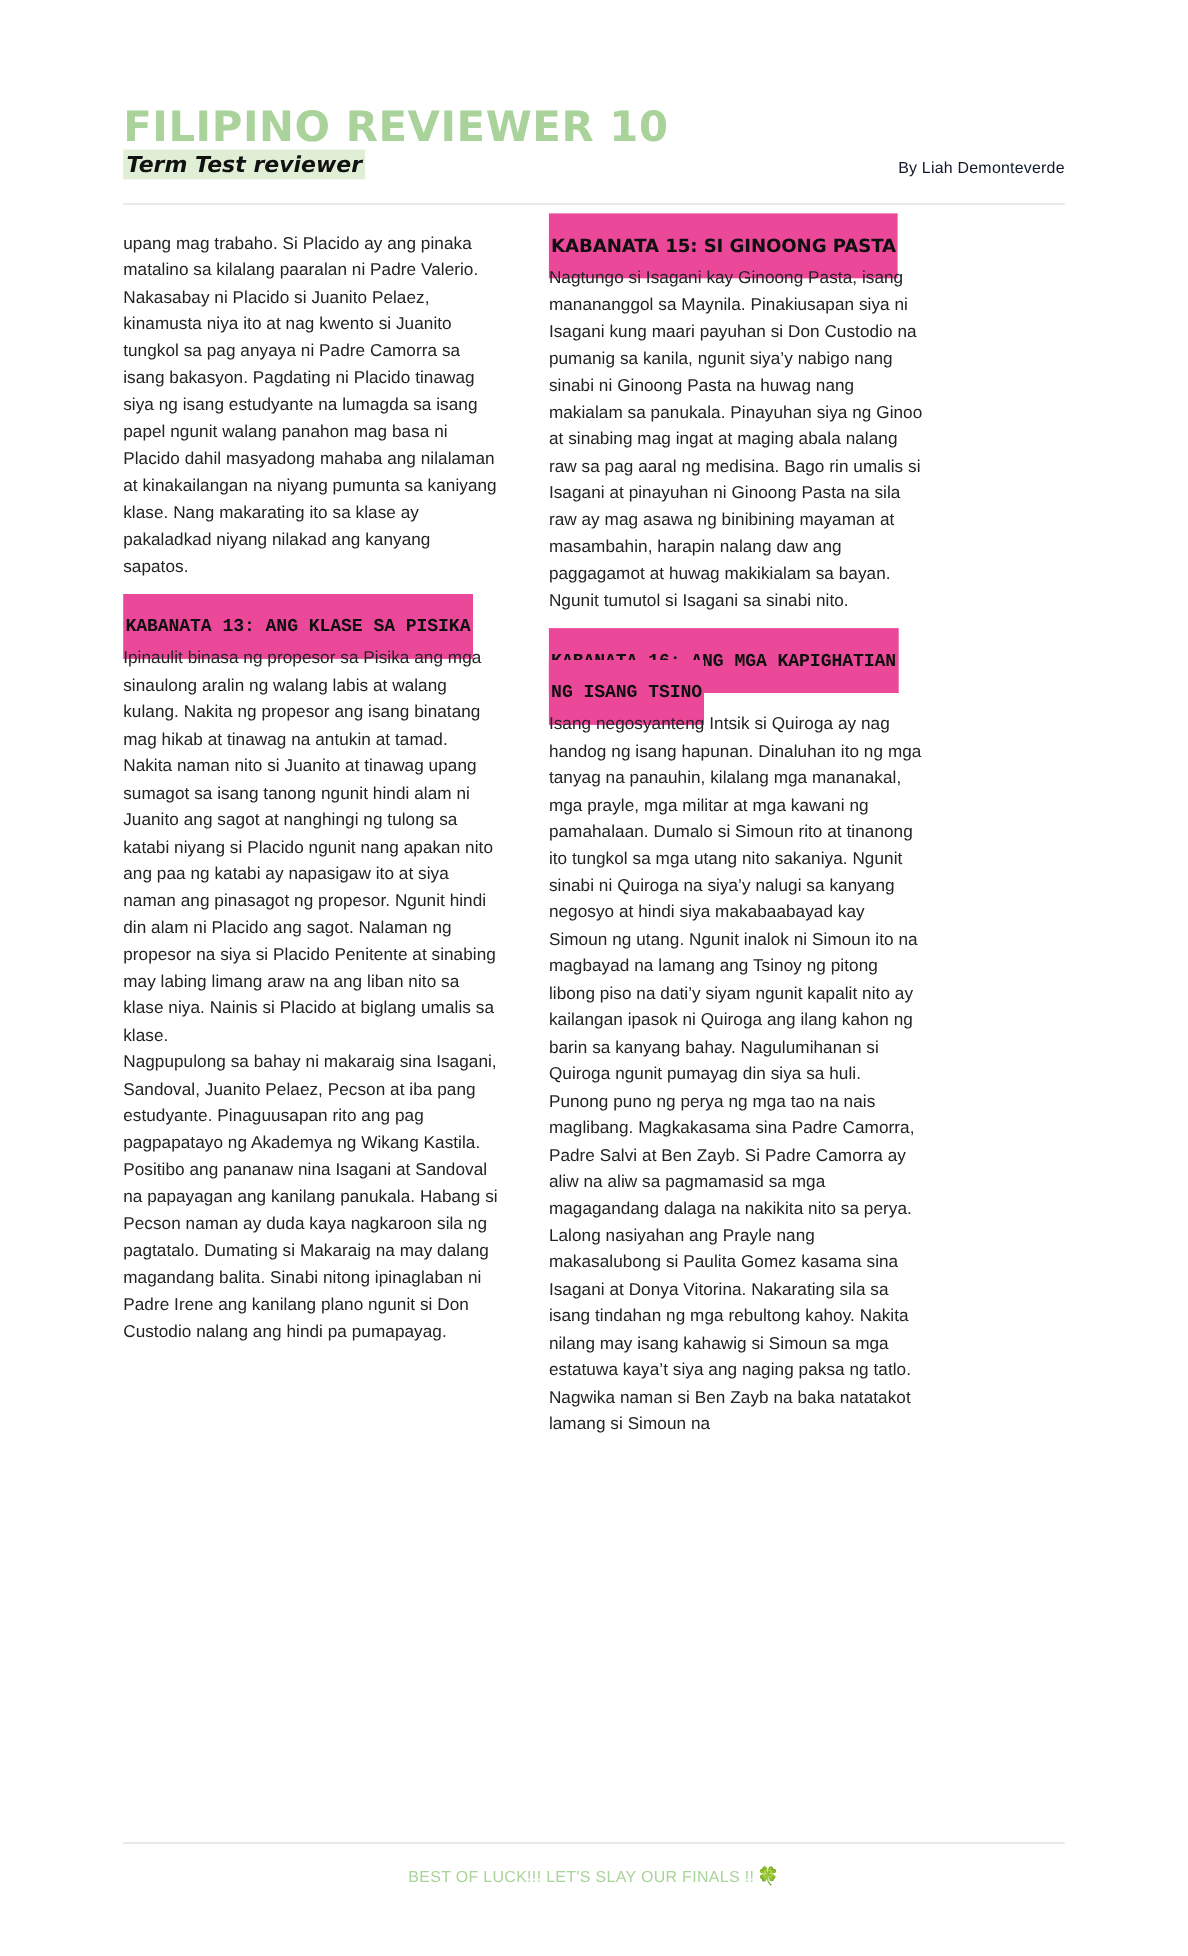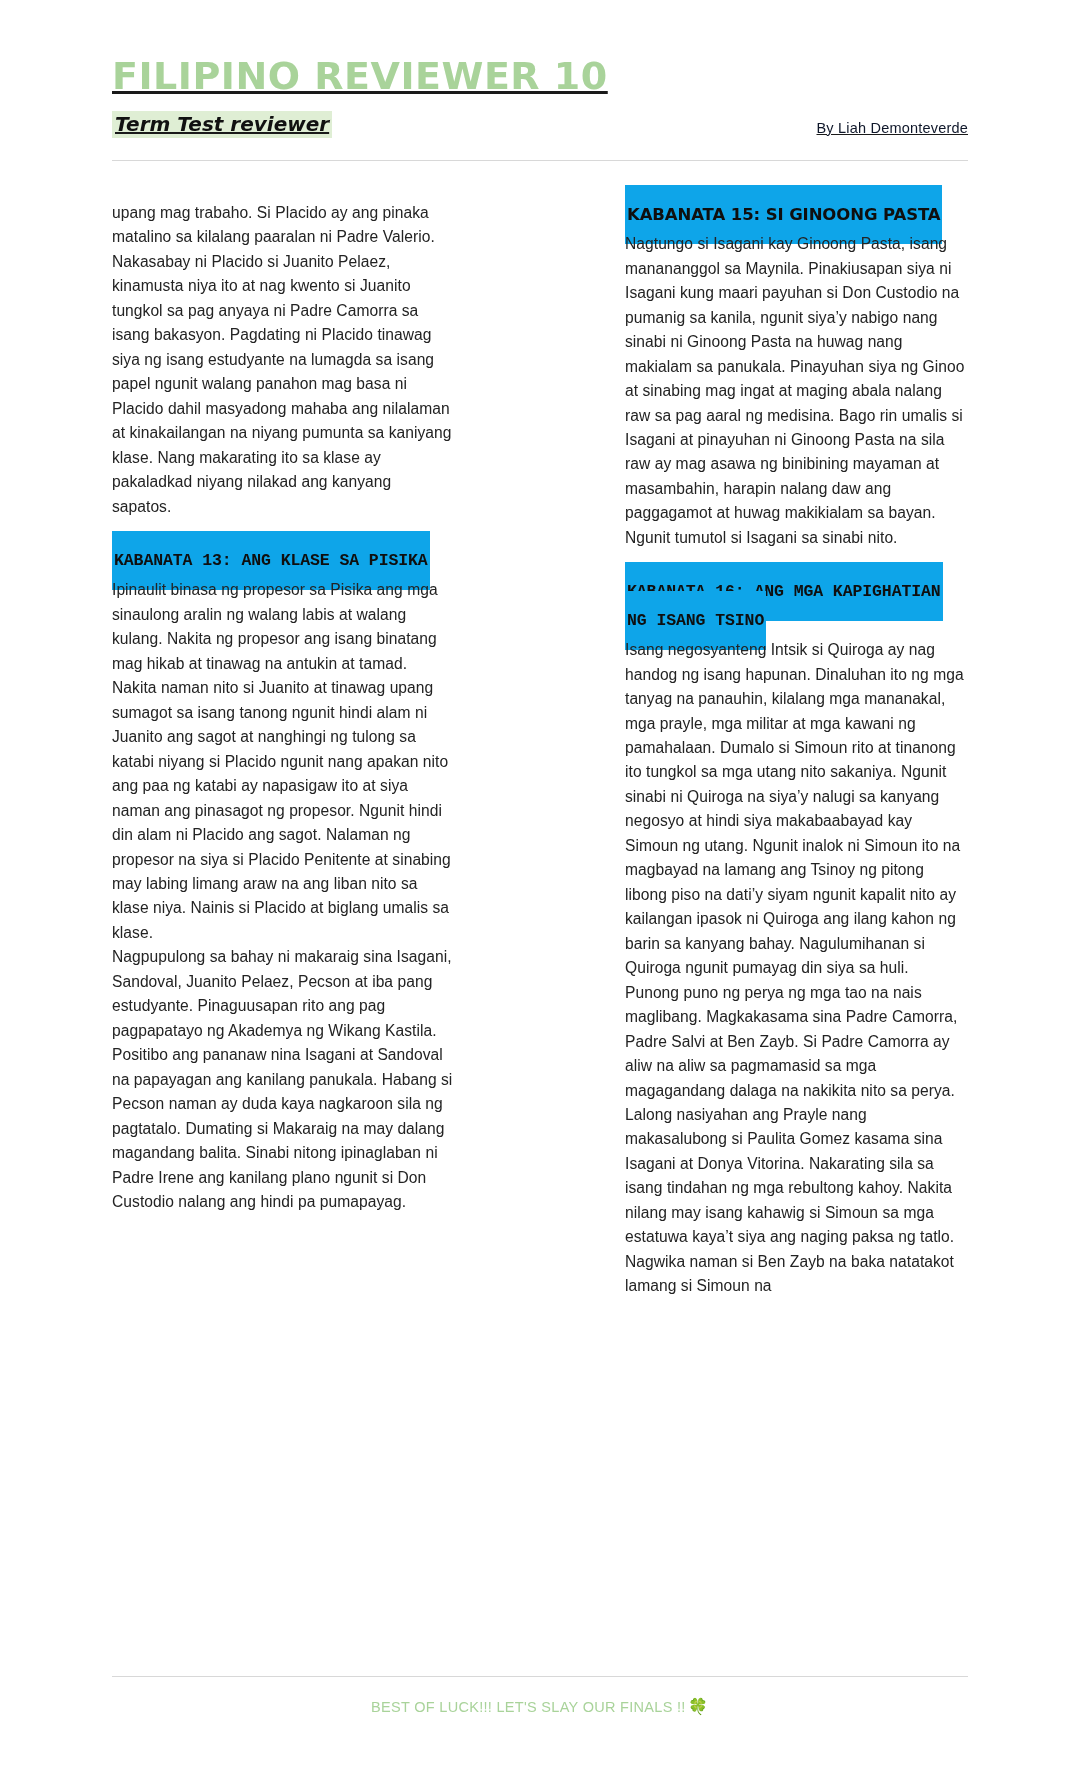--- a/index.html
+++ b/index.html
@@ -19,38 +19,36 @@
   .page {
     position: relative;
     width: 1080px;
     height: 1778px;
     box-sizing: border-box;
     padding: 0 112px;
   }
 
   
   .header {
-    padding-top: 57px;
-    text-decoration: underline;
+    padding-top: 96px;
   }
   .doc-title {
     font-family: "DejaVu Sans", sans-serif;
     font-size: 38px;
     font-weight: bold;
     letter-spacing: 0.5px;
     color: #a9d39a;
     line-height: 1.05;
     margin: 0;
     text-transform: uppercase;
   }
   .subtitle-row {
     display: flex;
     align-items: flex-end;
     justify-content: space-between;
-    margin-top: 14px;
   }
   .doc-subtitle {
     font-family: "DejaVu Sans", sans-serif;
     font-size: 20px;
     font-weight: bold;
     font-style: italic;
     color: #111111;
     background: #dfeed4;
     padding: 1px 3px 2px 3px;
     line-height: 1.2;
@@ -66,23 +64,22 @@
   .rule-top {
     margin-top: 22px;
     border: 0;
     border-top: 1px solid #d8d8d8;
     height: 0;
   }
 
   
   .columns {
     display: flex;
-    gap: 26px;
-    margin-top: 40px;
-    justify-content: space-between;
+    gap: 44px;
+    margin-top: 24px;
   }
   .col {
     width: 343px;
     flex: 0 0 343px;
   }
 
   .para {
     font-size: 15.6px;
     line-height: 1.57;
     color: #232323;
@@ -98,21 +95,21 @@
     font-family: "DejaVu Sans", sans-serif;
     font-size: 16.5px;
     font-weight: bold;
     color: #0f0f0f;
     line-height: 1.72;
     letter-spacing: -0.1px;
     margin: 0 0 3px 0;
     text-transform: uppercase;
   }
   .chapter-head span {
-    background: #0ea5e9;
+    background: #ec4899;
     padding: 20px 2px;
     box-decoration-break: clone;
     -webkit-box-decoration-break: clone;
   }
   .chapter-head + .para {
     margin-top: 3px;
   }
 
   
   .footer {

